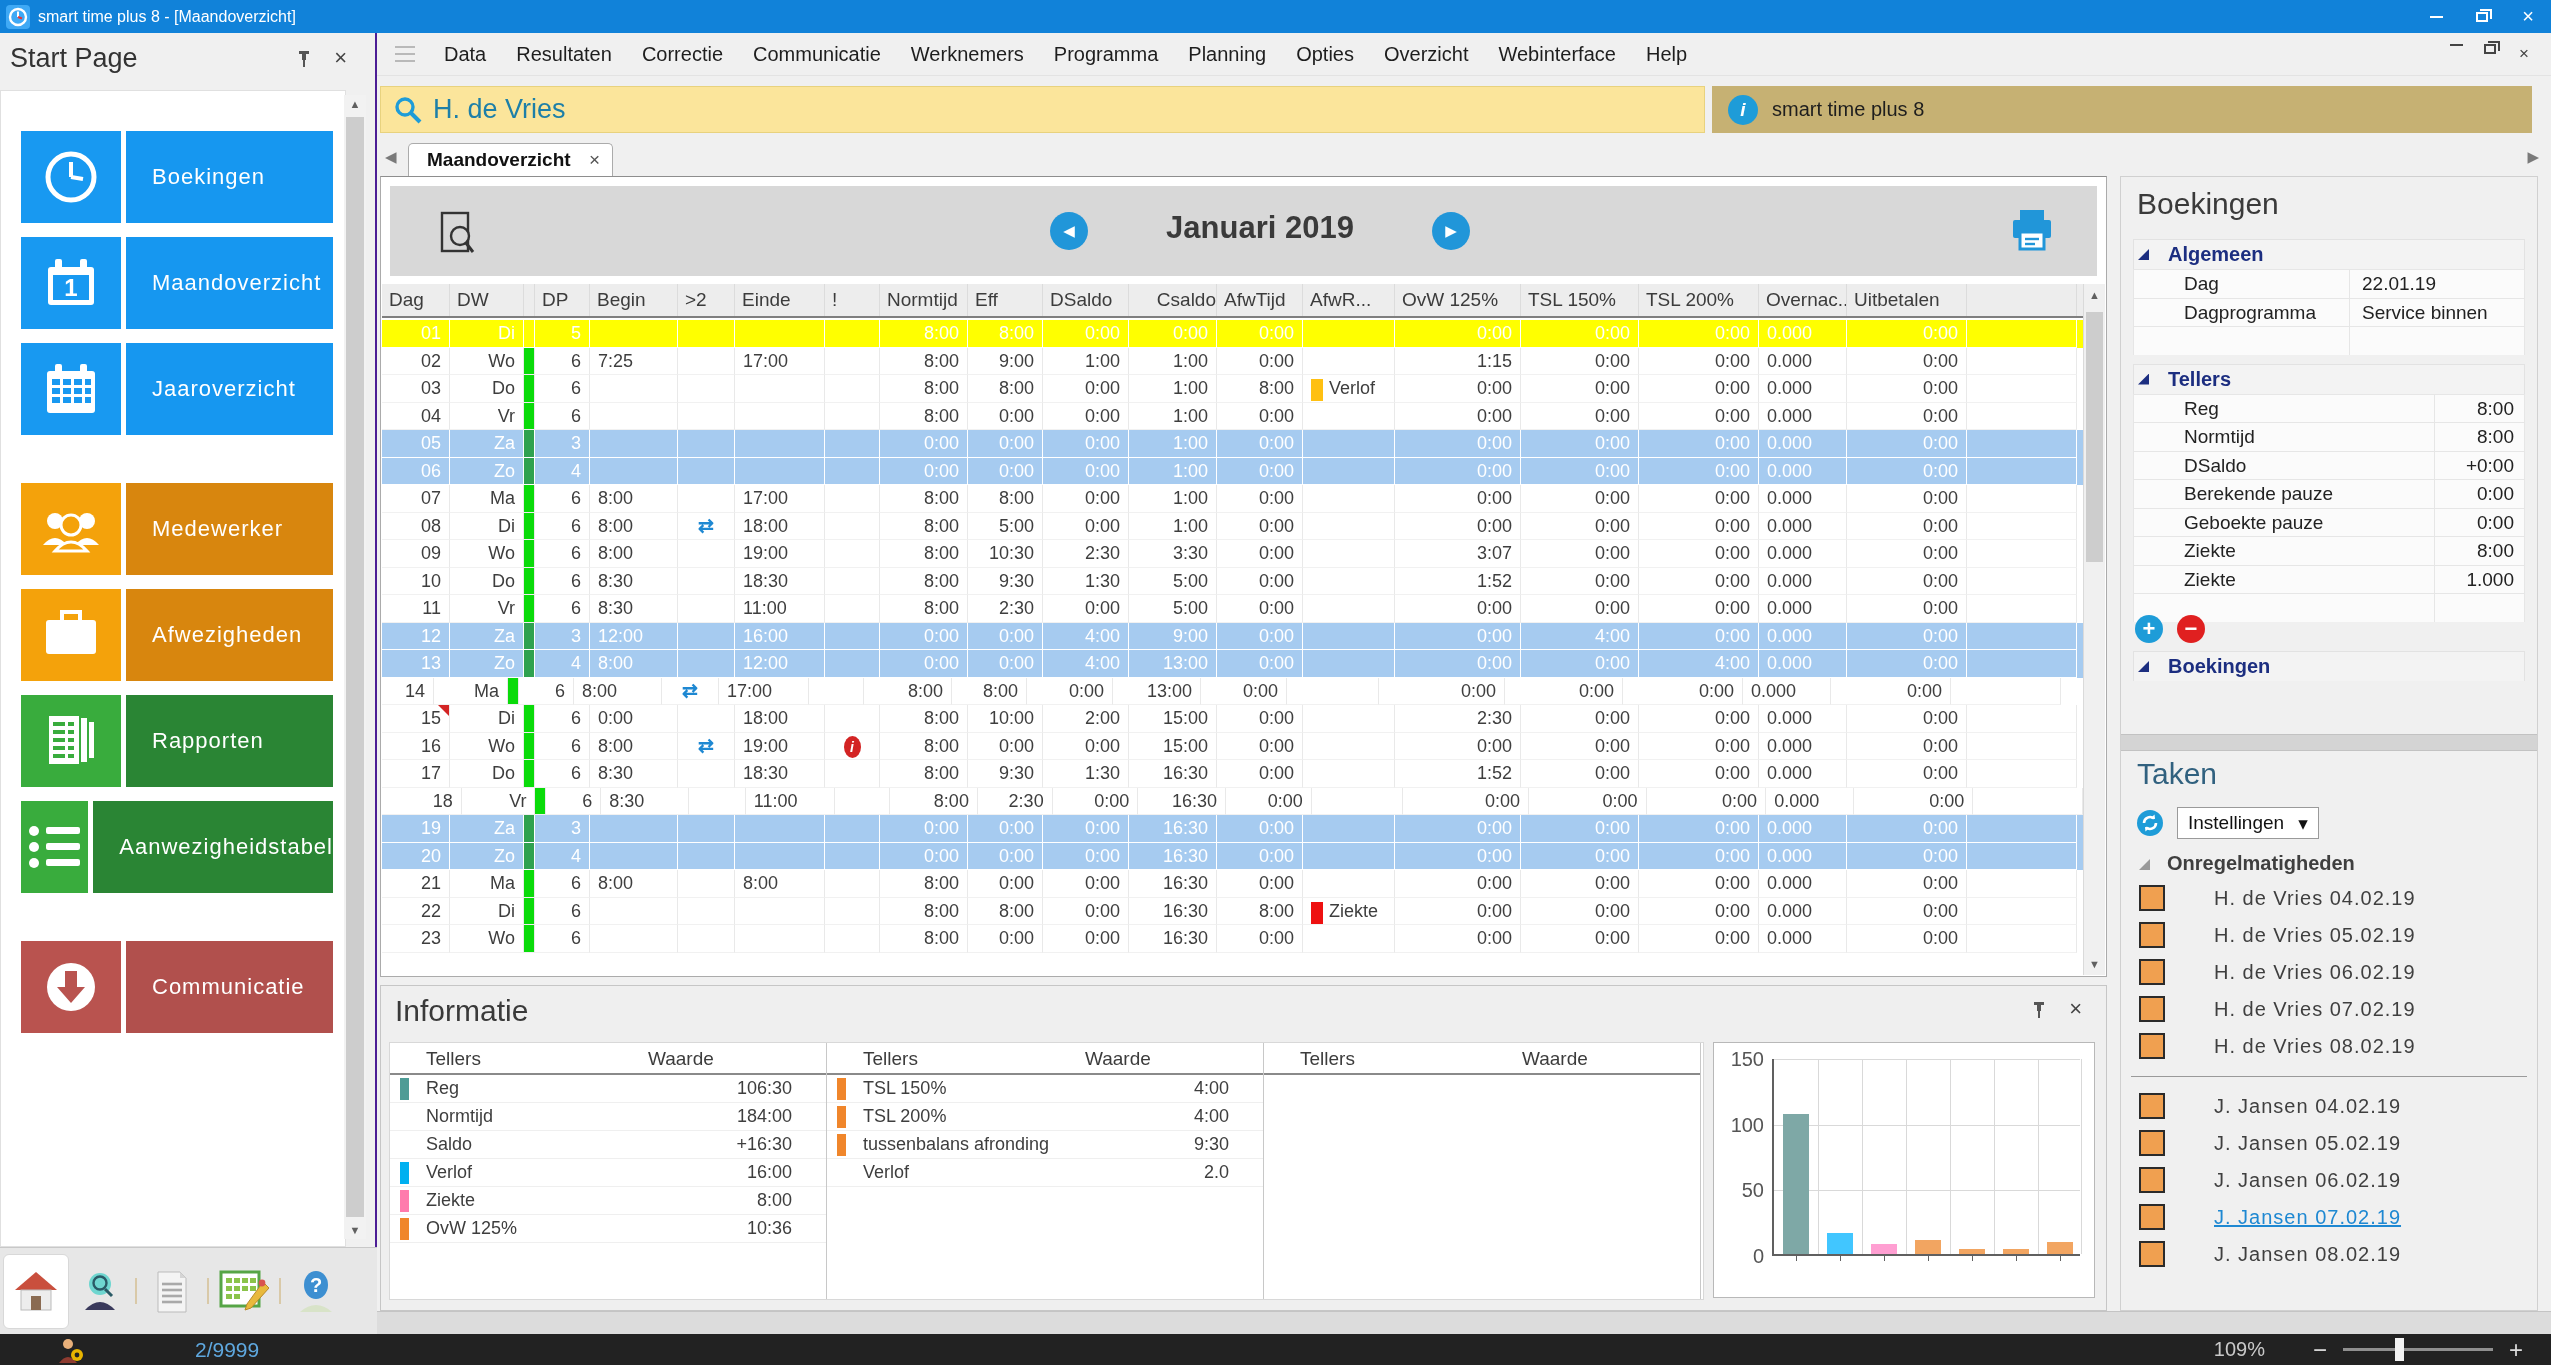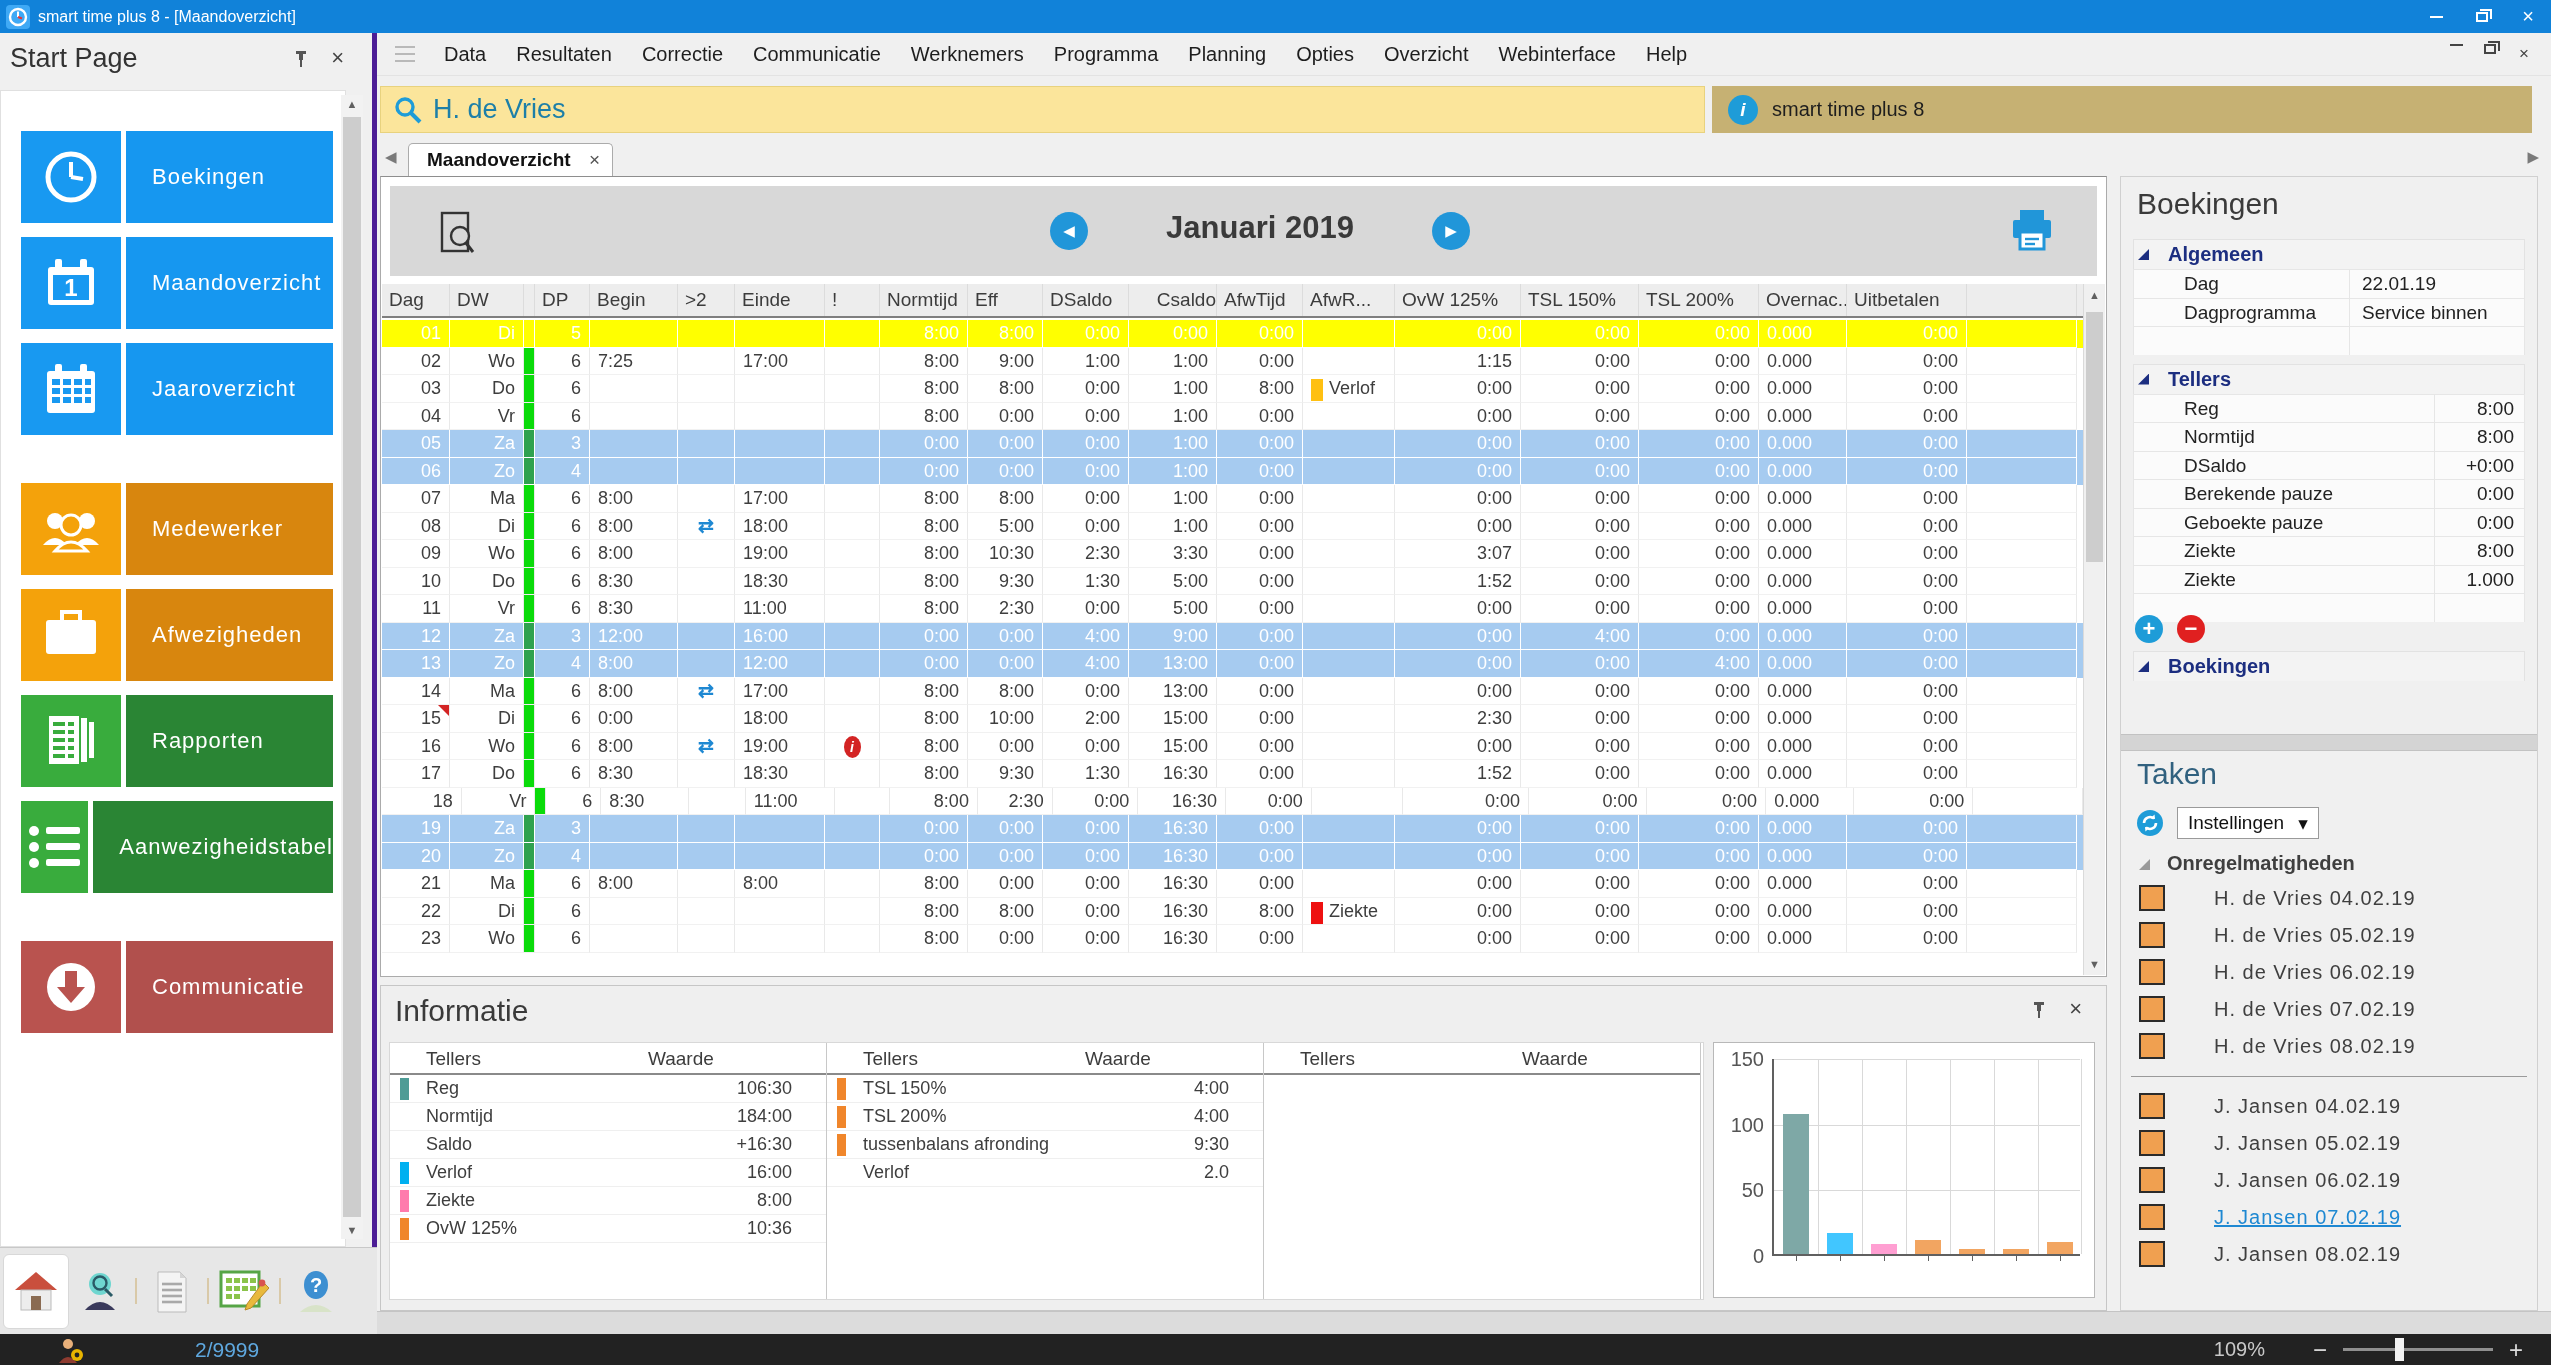--- a/index.html
+++ b/index.html
@@ -137,21 +137,21 @@
   .ttgroup{position:relative;height:32px;}
   .ttgroup .plabel{position:absolute;left:40px;top:3px;font-weight:bold;font-size:20px;color:#3F3F3F;}
   .ttgroup .tri{left:12px;top:10px;}
   .titem{position:relative;height:37px;}
   .titem .tsq{position:absolute;left:12px;top:4px;width:26px;height:26px;background:#F0A050;border:2px solid #2B2B2B;}
   .titem .tlb{position:absolute;left:56px;top:6px;font-size:20px;color:#3F3F3F;white-space:nowrap;}
   .titem .tlb.link{color:#1E88D2;text-decoration:underline;}
   .tsep{height:1px;background:#9A9A9A;margin:10px 4px 12px 4px;}
 
   
-  #sidebar{left:0;top:33px;width:377px;height:1214px;background:#F0F0F0;border-right:5px solid #4c1d95;}
+  #sidebar{left:0;top:33px;width:377px;height:1214px;background:#F0F0F0;border-right:2px solid #4c1d95;}
   #sbheader{position:absolute;left:0;top:0;width:100%;height:55px;}
   #sbtitle{position:absolute;left:10px;top:10px;font-size:27px;color:#333;}
   #sbpin{position:absolute;right:62px;top:16px;}
   #sbclose{position:absolute;right:28px;top:12px;font-size:22px;color:#444;}
   #sblist{position:absolute;left:0;top:57px;width:346px;bottom:0;background:#fff;border:1px solid #E0E0E0;padding:40px 0 0 20px;overflow:hidden;}
   .tile{display:flex;width:312px;height:92px;margin-bottom:14px;}
   .tile.gap{margin-bottom:48px;}
   .tic{width:100px;height:100%;display:flex;align-items:center;justify-content:center;}
   .tlb{flex:1;margin-left:5px;display:flex;align-items:center;padding-left:26px;color:#fff;font-size:22px;letter-spacing:1px;}
   .tile.blue .tic{background:#1899F1;} .tile.blue .tlb{background:#1697F0;}
@@ -750,21 +750,21 @@
           <div class="tcell r" style="width: 86px;">0:00</div>
           <div class="tcell l" style="width: 92px;"><span></span></div>
           <div class="tcell r" style="width: 126px;">0:00</div>
           <div class="tcell r" style="width: 118px;">0:00</div>
           <div class="tcell r" style="width: 120px;">4:00</div>
           <div class="tcell l" style="width: 88px;">0.000</div>
           <div class="tcell r" style="width: 120px;">0:00</div>
           <div class="tcell l" style="width: 110px;"></div>
         </div>
         <div class="trow">
-          <div class="tcell r" style="width: 68px;">14</div>
+          <div class="tcell r" style="width: 52px;">14</div>
           <div class="tcell r" style="width: 74px;">Ma</div>
           <div class="tcell c" style="width: 11px;">
             <div class="gbar"></div>
           </div>
           <div class="tcell r" style="width: 55px;">6</div>
           <div class="tcell l" style="width: 88px;">8:00</div>
           <div class="tcell c" style="width: 57px;"><span class="sync">⇄</span></div>
           <div class="tcell l" style="width: 90px;">17:00</div>
           <div class="tcell c" style="width: 55px;"></div>
           <div class="tcell r" style="width: 88px;">8:00</div>

